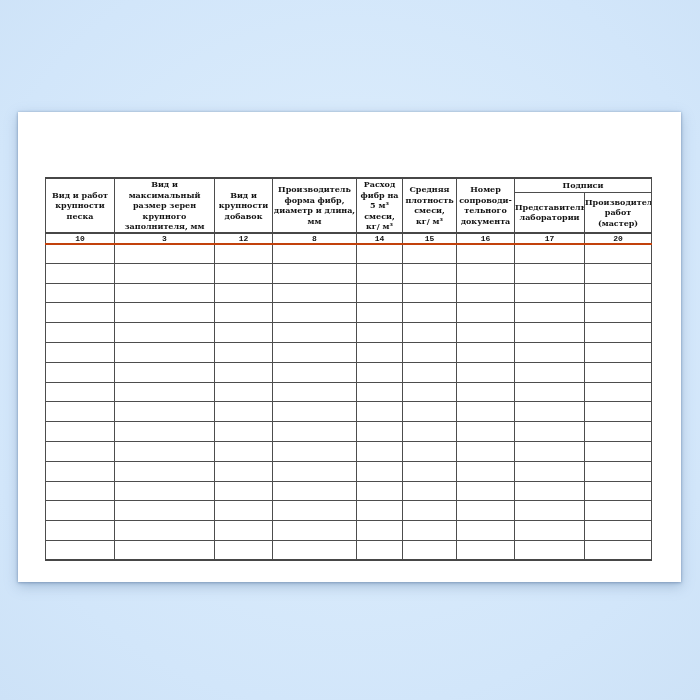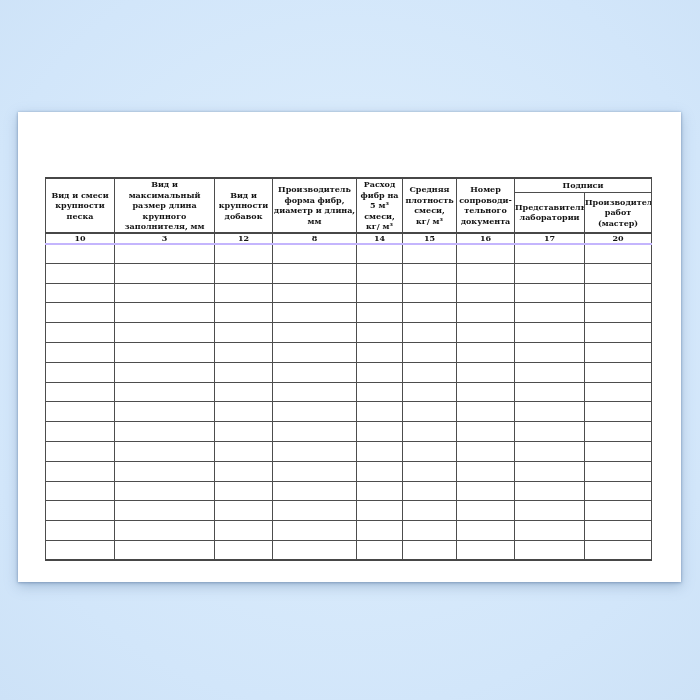--- a/index.html
+++ b/index.html
@@ -53,21 +53,22 @@
   }
 
   tr.group-row { height: 12px; }
   tr.group-row th.group-cell { line-height: 11px; }
   tr.sub-row   { height: 34px; }
 
   tr.num-row td {
     height: 10px;
     line-height: 9px;
     border-top: 2px solid #474747;
-    border-bottom: 2px solid #c4b5fd;
+    border-bottom: 2px solid #c2410c;
+    font-family: Liberation Mono, monospace;
   }
 
   tbody.data-rows tr { height: 19.8px; }
   tbody.data-rows td { background: #ffffff; }
 </style>
 </head>
 <body>
 
 <div class="scene">
   <div class="page">
@@ -78,25 +79,25 @@
           <col style="width: 58px;">
           <col style="width: 84px;">
           <col style="width: 46px;">
           <col style="width: 54px;">
           <col style="width: 58px;">
           <col style="width: 70px;">
           <col style="width: 67px;">
         </colgroup>
       <thead>
         <tr class="group-row">
-            <th rowspan="2">Вид и смеси
+            <th rowspan="2">Вид и работ
 крупности
 песка</th>
             <th rowspan="2">Вид и максимальный
-размер длина
+размер зерен
 крупного
 заполнителя, мм</th>
             <th rowspan="2">Вид и
 крупности
 добавок</th>
             <th rowspan="2">Производитель
 форма фибр,
 диаметр и длина,
 мм</th>
             <th rowspan="2">Расход

